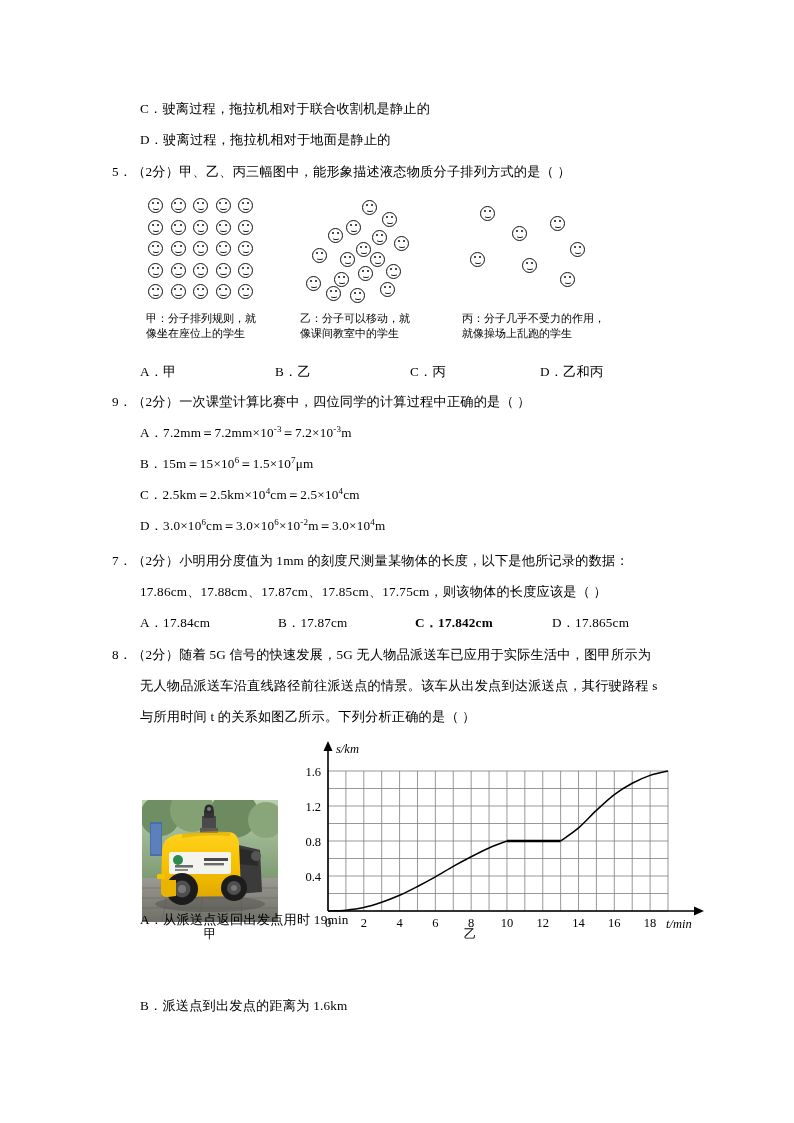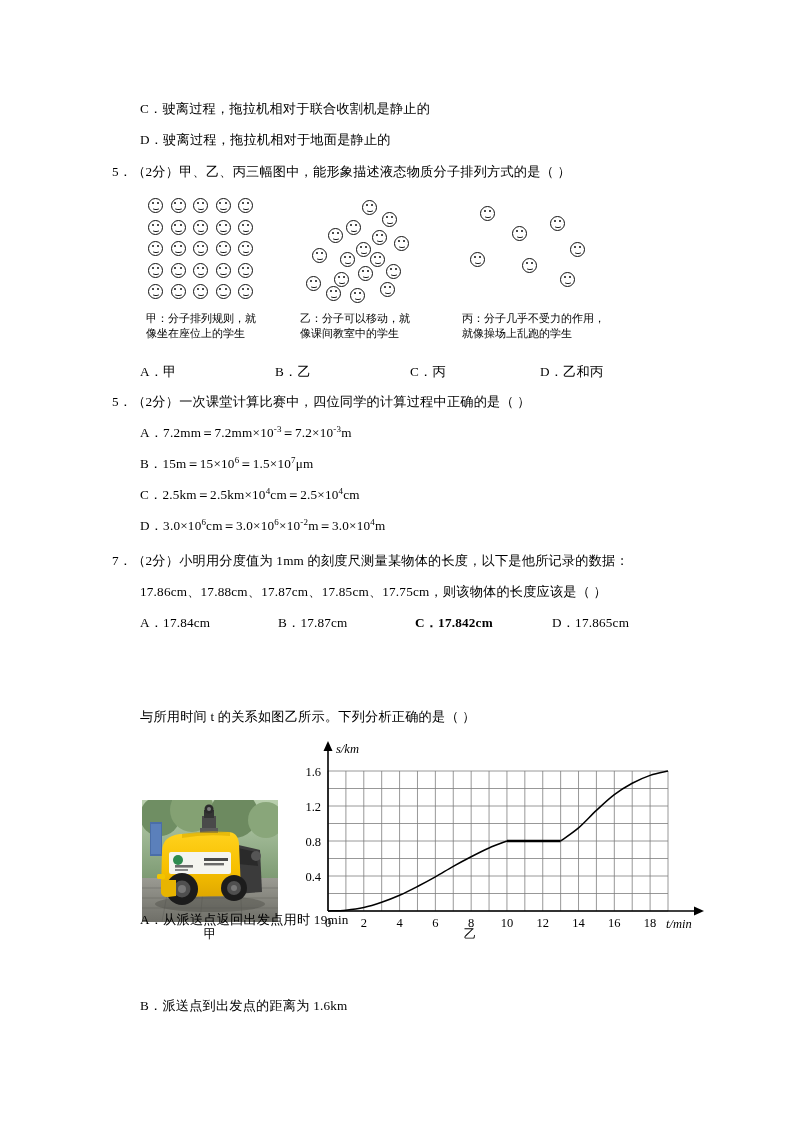--- a/index.html
+++ b/index.html
@@ -319,21 +319,21 @@
       </div>
     <div class="cap" style="left:0px; top:113px; width:175px;">丙：分子几乎不受力的作用，
 就像操场上乱跑的学生</div>
   </div>
 
   <div class="qline" style="left:140px; top:363px;">A．甲</div>
   <div class="qline" style="left:275px; top:363px;">B．乙</div>
   <div class="qline" style="left:410px; top:363px;">C．丙</div>
   <div class="qline" style="left:540px; top:363px;">D．乙和丙</div>
 
-  <div class="qline qnum" style="top:393px;">5．（2分）一次课堂计算比赛中，四位同学的计算过程中正确的是（        ）</div>
+  <div class="qline qnum" style="top:393px;">9．（2分）一次课堂计算比赛中，四位同学的计算过程中正确的是（        ）</div>
 
   <div class="qline opt" style="top:424px;">
     <span class="mi">A．7.2mm＝7.2mm×10</span><sup>-3</sup><span class="mi">＝7.2×10</span><sup>-3</sup><span class="mi">m</span>
   </div>
 
   <div class="qline opt" style="top:455px;">
     <span class="mi">B．15m＝15×10</span><sup>6</sup><span class="mi">＝1.5×10</span><sup>7</sup><span class="mi">μm</span>
   </div>
 
   <div class="qline opt" style="top:486px;">
@@ -345,20 +345,22 @@
   </div>
 
   <div class="qline qnum" style="top:552px;">7．（2分）小明用分度值为 1mm 的刻度尺测量某物体的长度，以下是他所记录的数据：</div>
   <div class="qline opt" style="top:583px;">17.86cm、17.88cm、17.87cm、17.85cm、17.75cm，则该物体的长度应该是（        ）</div>
 
   <div class="qline" style="left:140px; top:614px;">A．17.84cm</div>
   <div class="qline" style="left:278px; top:614px;">B．17.87cm</div>
   <div class="qline" style="left:415px; top:614px;font-weight:bold;">C．17.842cm</div>
   <div class="qline" style="left:552px; top:614px;">D．17.865cm</div>
 
+  <div class="qline qnum" style="top:646px;">8．（2分）随着 5G 信号的快速发展，5G 无人物品派送车已应用于实际生活中，图甲所示为</div>
+  <div class="qline opt" style="top:677px;">无人物品派送车沿直线路径前往派送点的情景。该车从出发点到达派送点，其行驶路程 s</div>
   <div class="qline opt" style="top:708px;text-align:right;">与所用时间 t 的关系如图乙所示。下列分析正确的是（        ）</div>
 
   <div class="photo-wrap">
     <svg width="136" height="122" viewBox="0 0 136 122">
       <defs>
         <linearGradient id="skyG" x1="0" y1="0" x2="0" y2="1">
           <stop offset="0%" stop-color="#b9cfae"></stop>
           <stop offset="100%" stop-color="#7e9b74"></stop>
         </linearGradient>
         <linearGradient id="bodyG" x1="0" y1="0" x2="0" y2="1">

